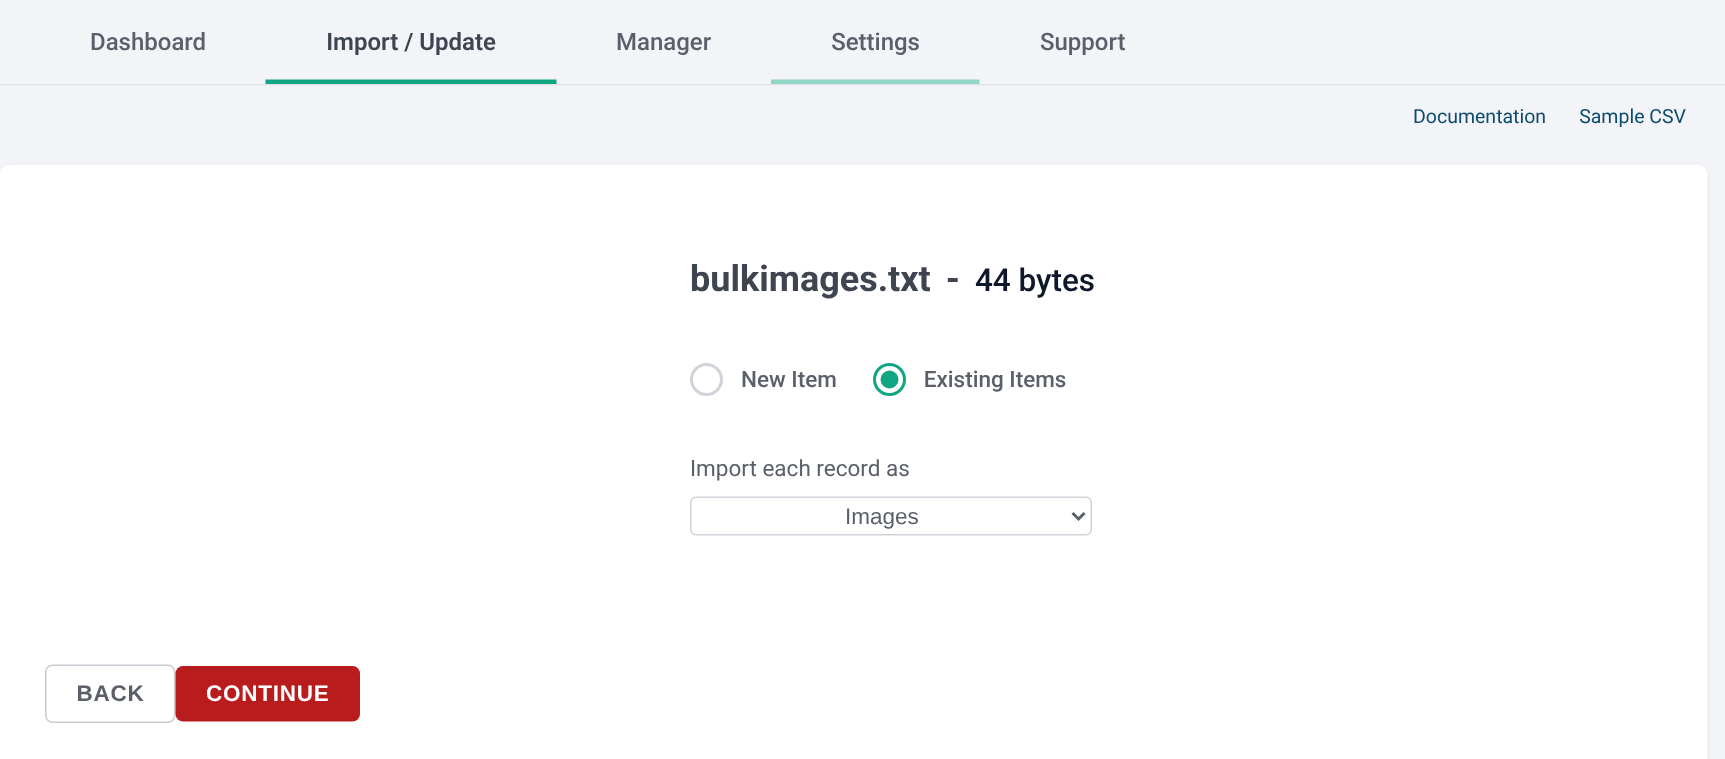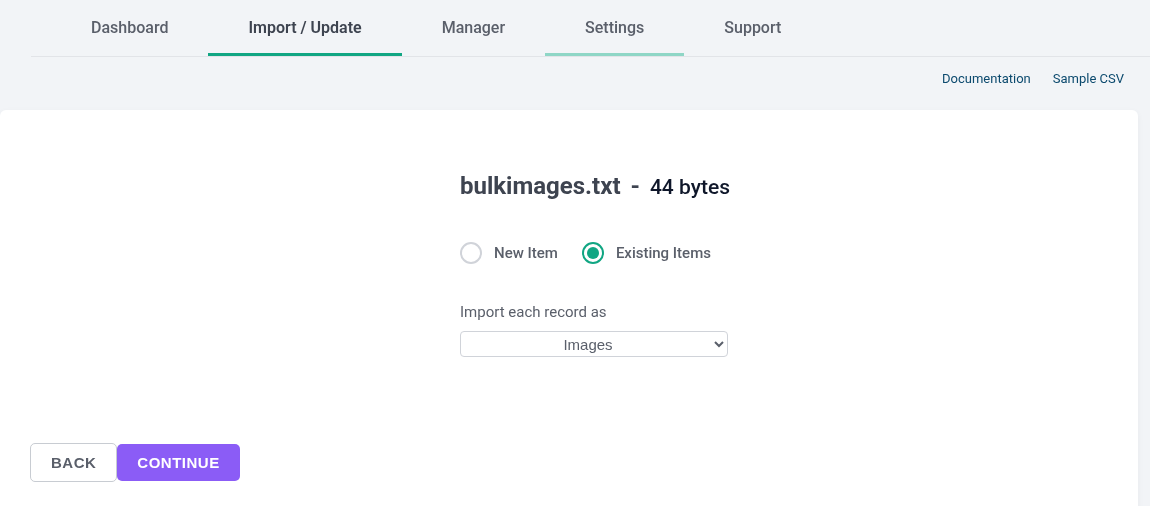--- a/index.html
+++ b/index.html
@@ -11,21 +11,20 @@
       font-family: -apple-system, BlinkMacSystemFont, "Segoe UI", Roboto, Arial, sans-serif;
       background: #f2f4f7;
       width: 1150px;
       height: 506px;
       overflow: hidden;
     }
     .tabs {
       display: flex;
       border-bottom: 1px solid #e2e4e8;
       padding-left: 20px;
-      margin-left: 31px;
     }
     .tab {
       padding: 18px 40px 16px 40px;
       font-size: 16px;
       color: #5a5f6a;
       cursor: pointer;
       border-bottom: 3px solid transparent;
       font-weight: 500;
     }
     .tab.active {
@@ -149,21 +148,21 @@
       border-radius: 5px;
       cursor: pointer;
       letter-spacing: 0.5px;
     }
     .btn-back {
       background: #fff;
       border: 1px solid #c8ccd2;
       color: #5a5f6a;
     }
     .btn-continue {
-      background: #8b5cf6;
+      background: #b91c1c;
       border: none;
       color: #fff;
     }
   </style>
 </head>
 <body>
 
 <div class="tabs">
   <div class="tab">Dashboard</div>
   <div class="tab active">Import / Update</div>

